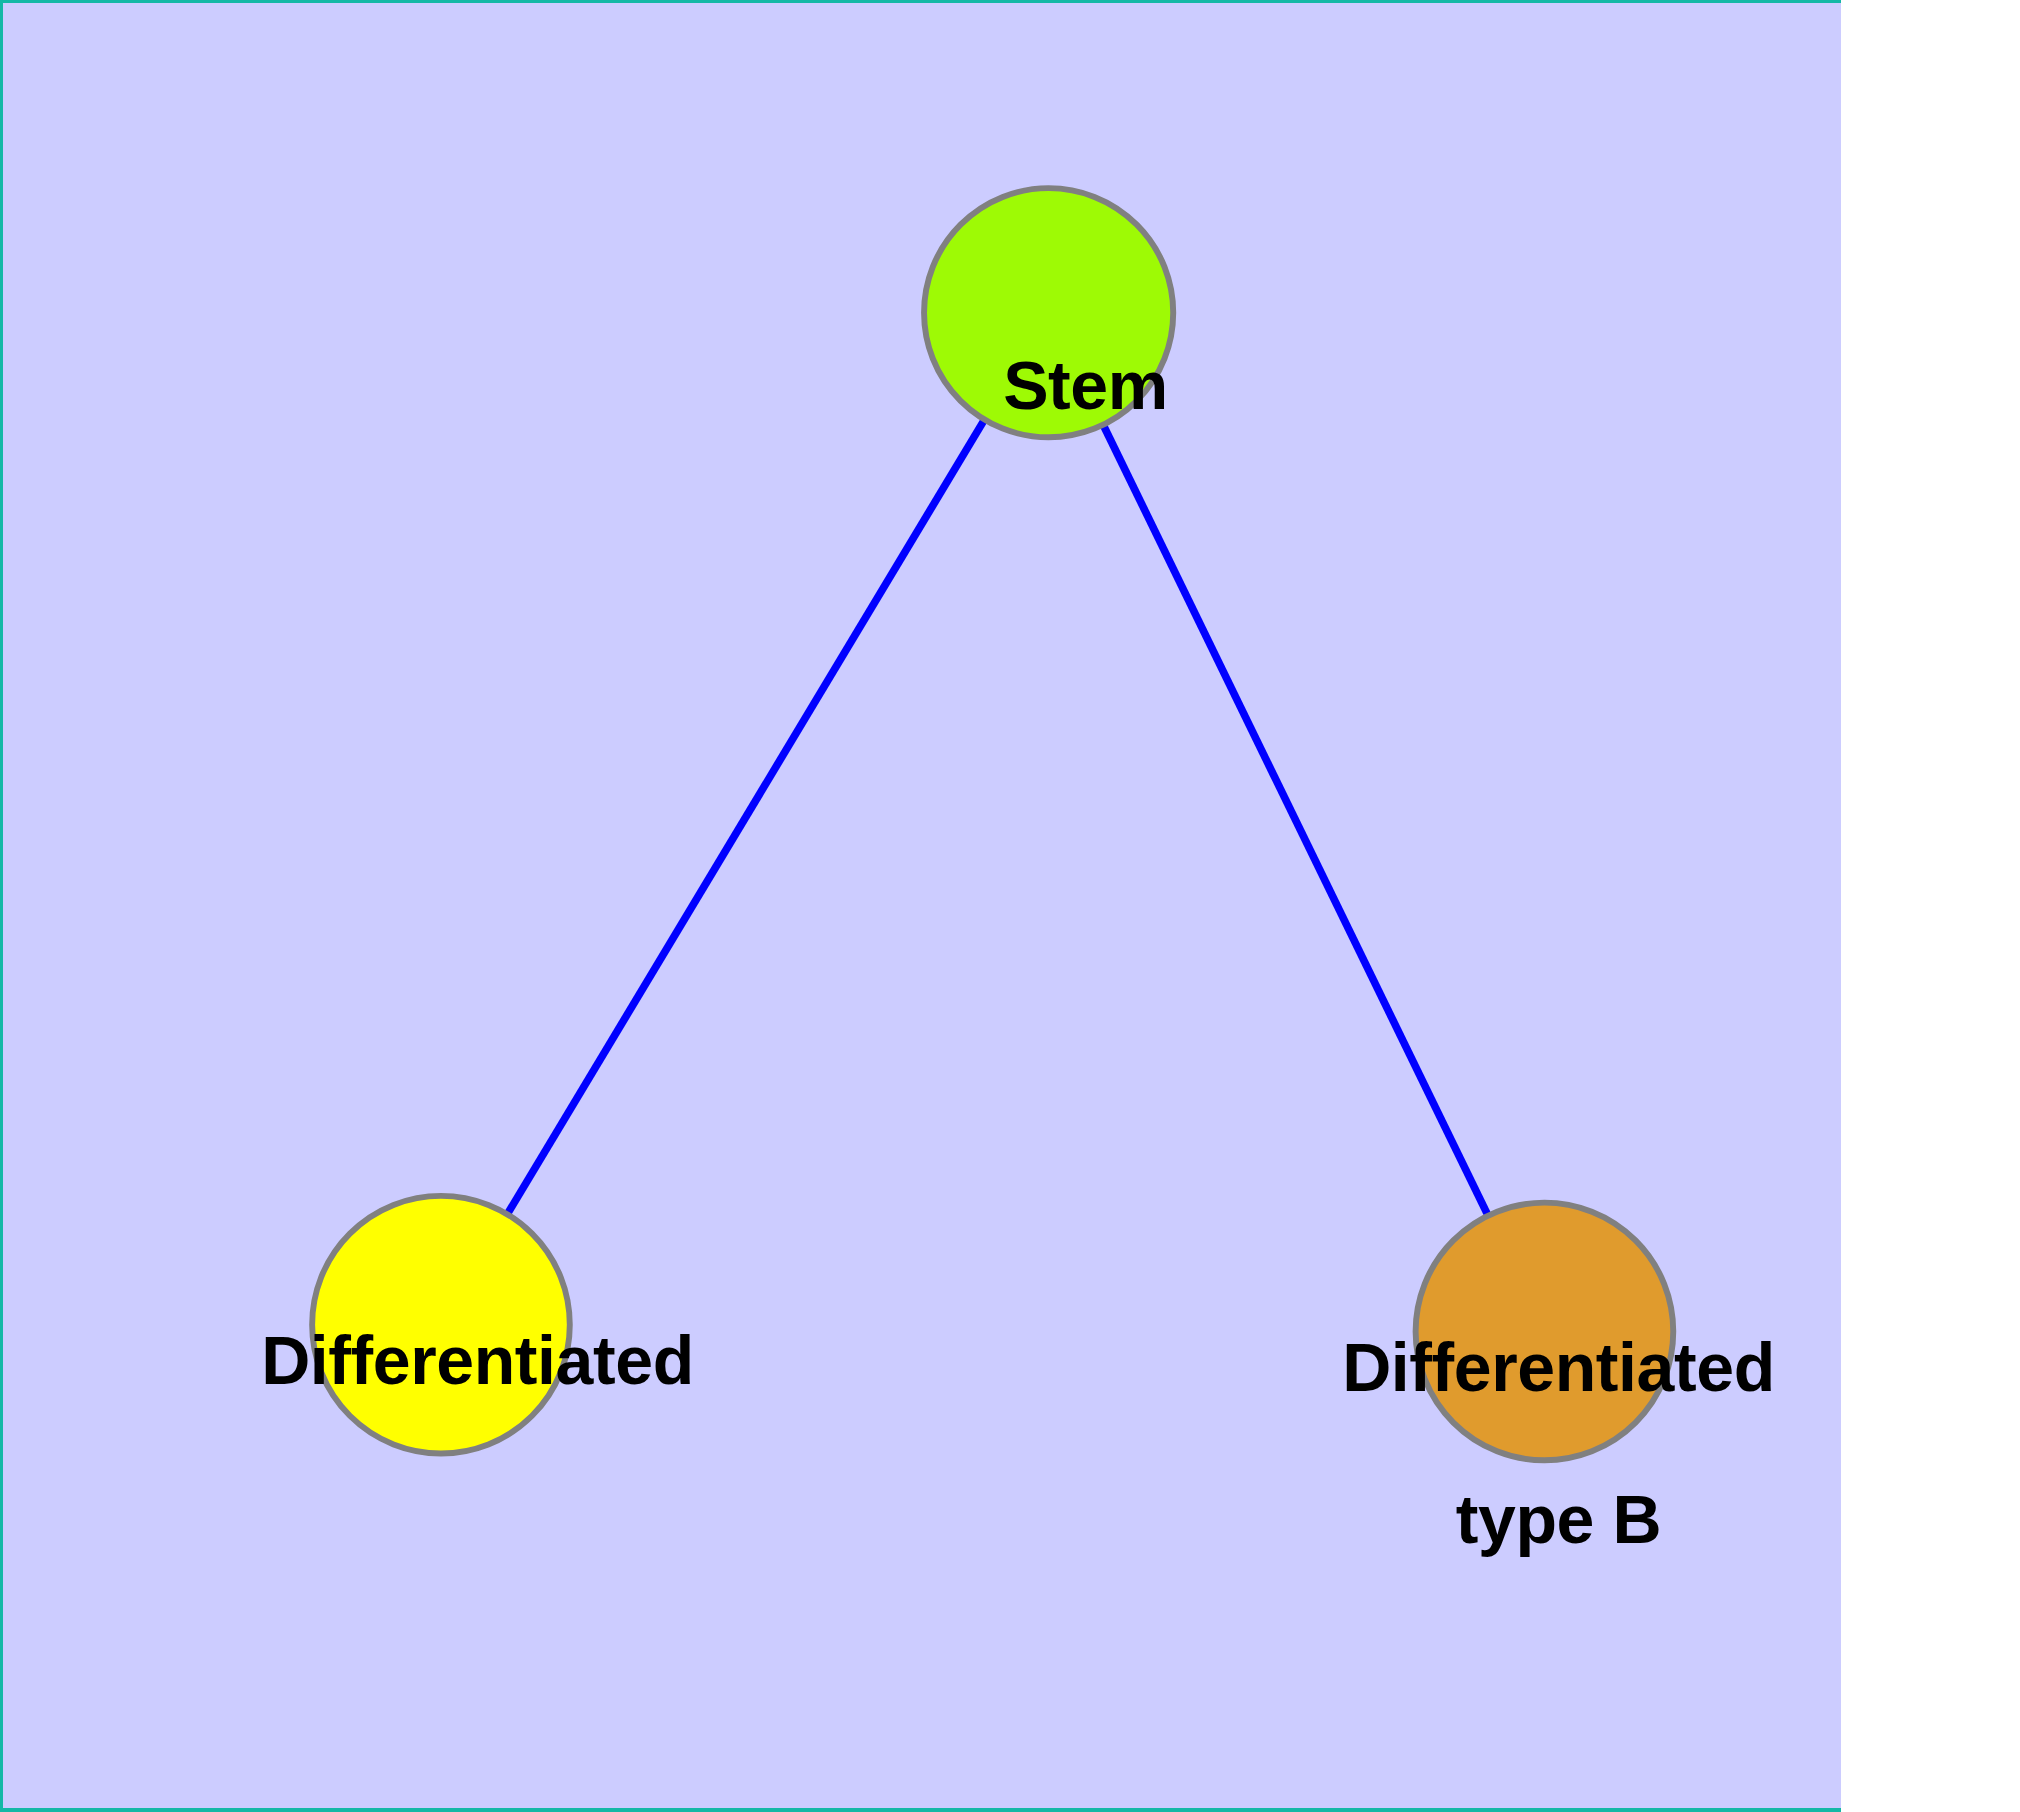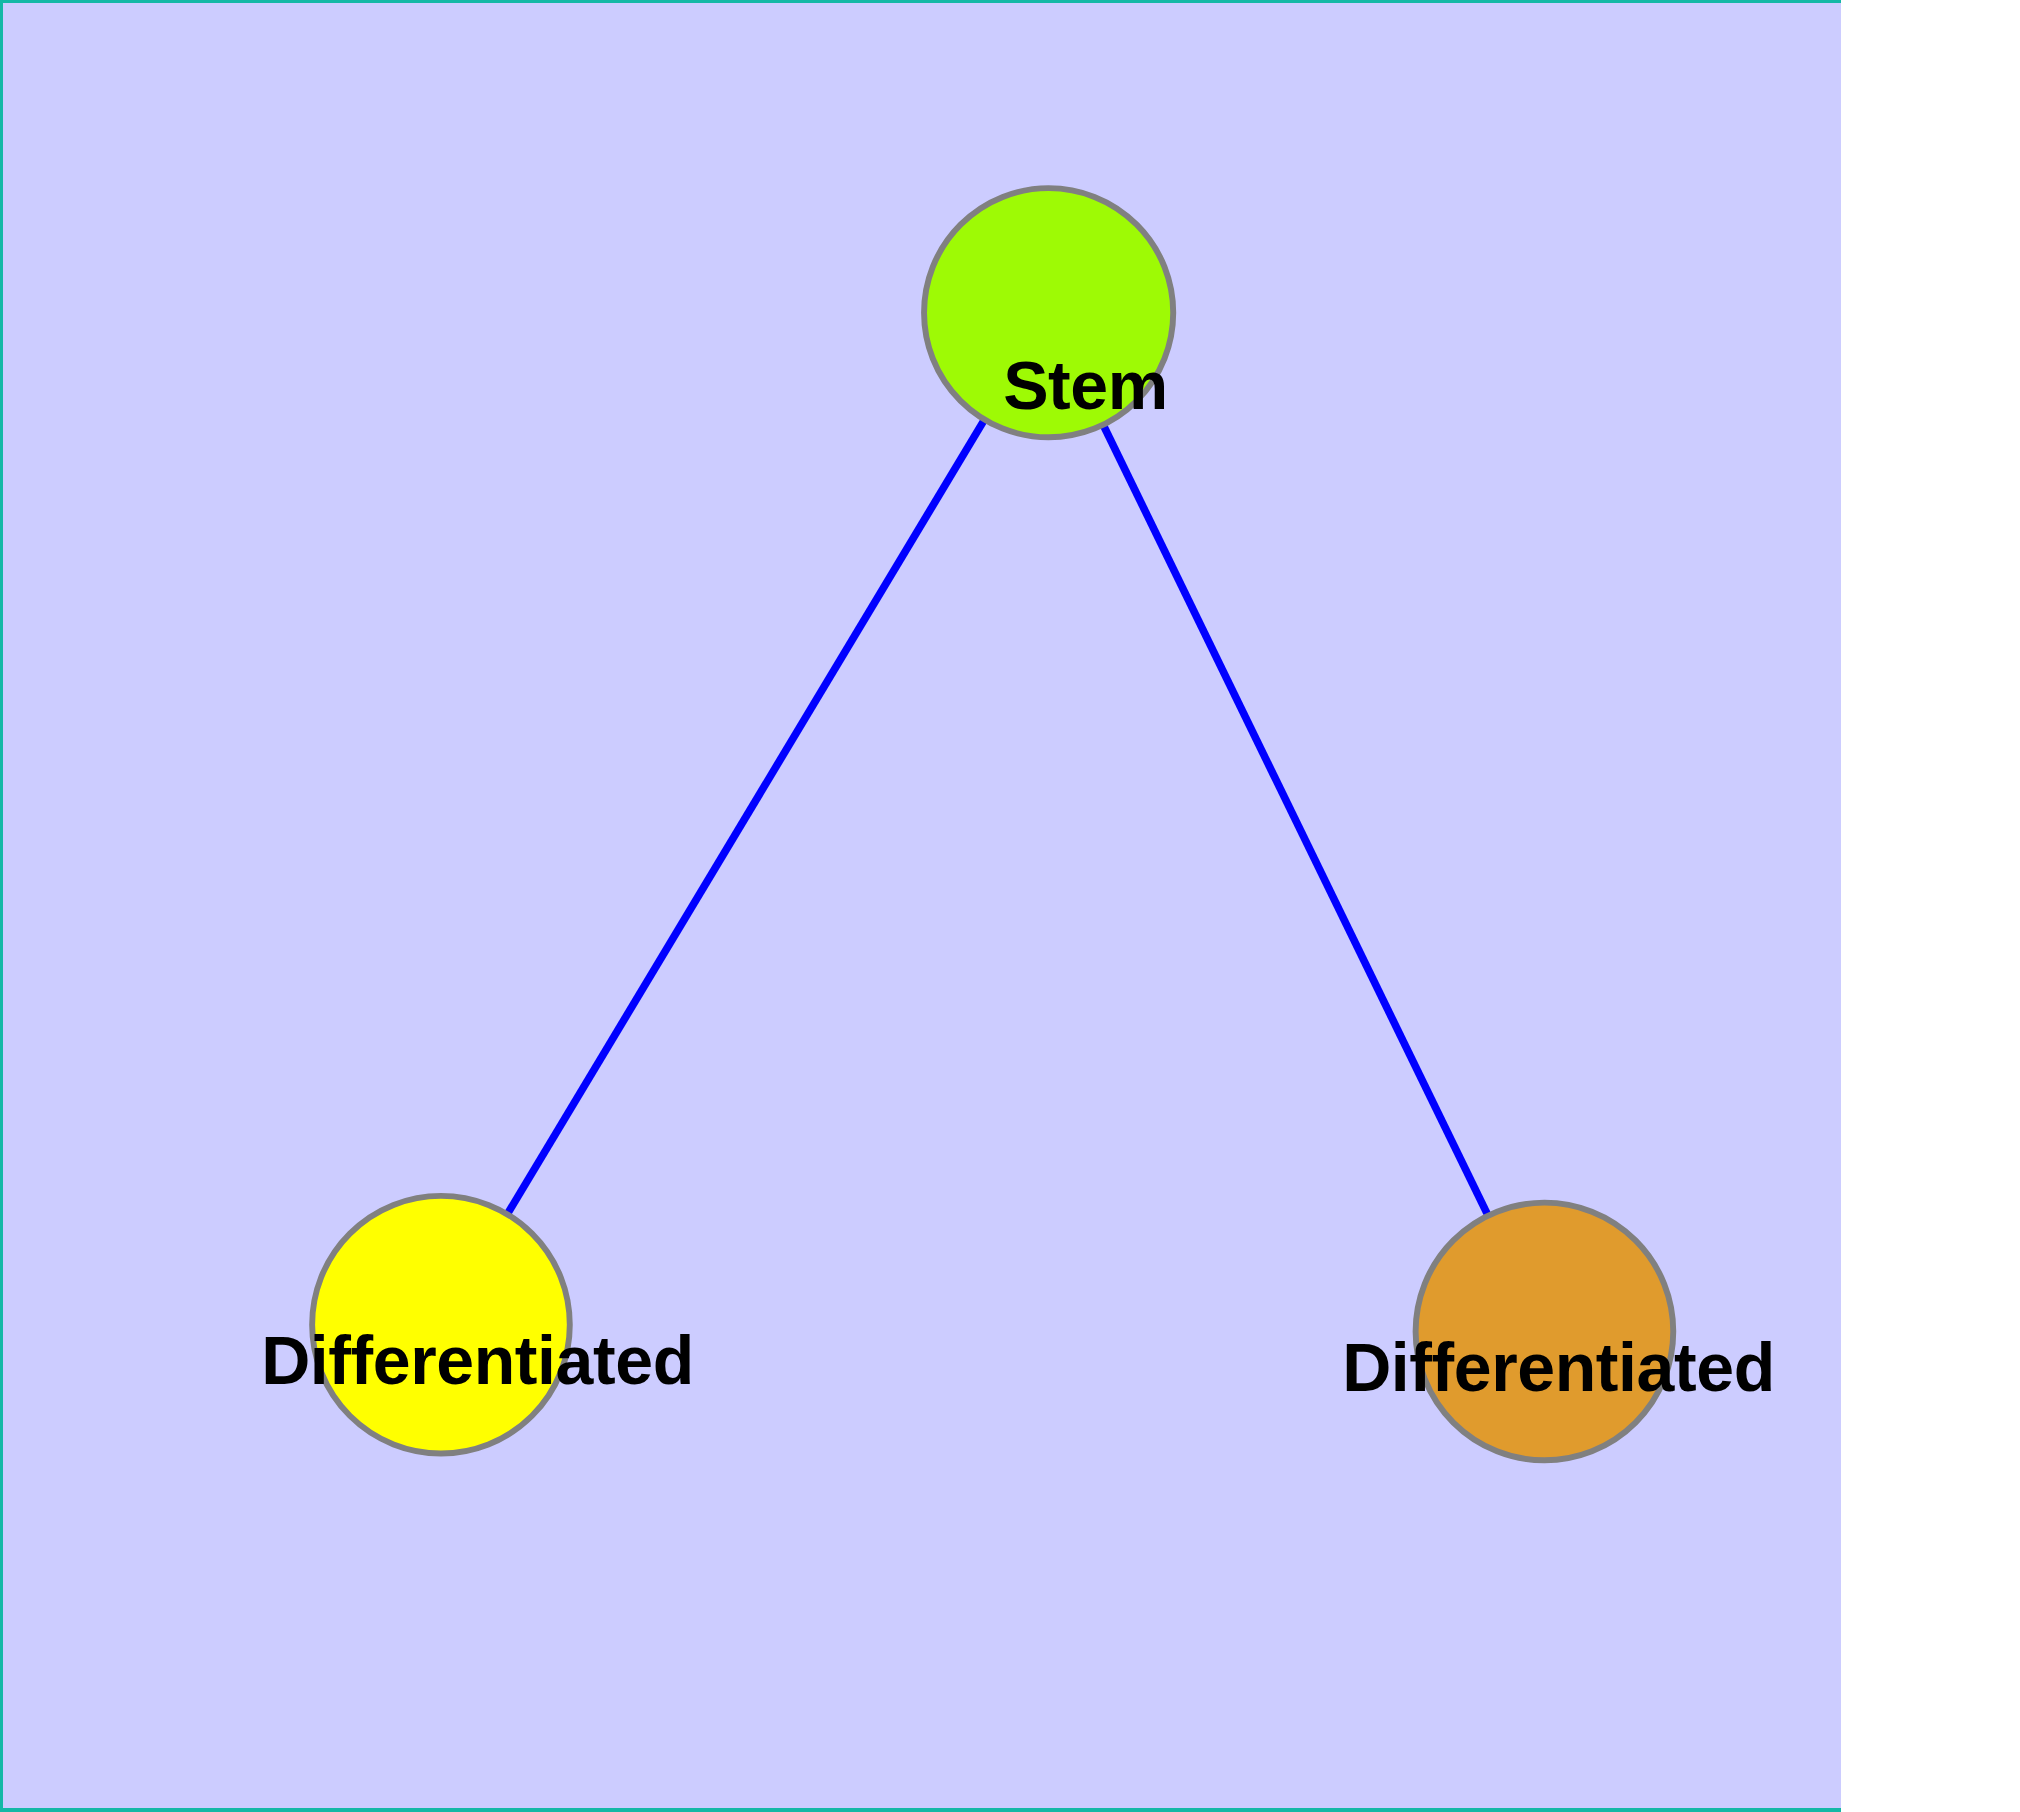--- a/index.html
+++ b/index.html
@@ -95,16 +95,17 @@
   <div class="node-label label-stem">
     <span>Stem</span>
   </div>
 
   <div class="node-label label-a">
     <span>Differentiated</span><br>
   </div>
 
   <div class="node-label label-b">
     <span>Differentiated</span><br>
+    <span>type B</span>
   </div>
 
 </div>
 
 
 </body></html>

